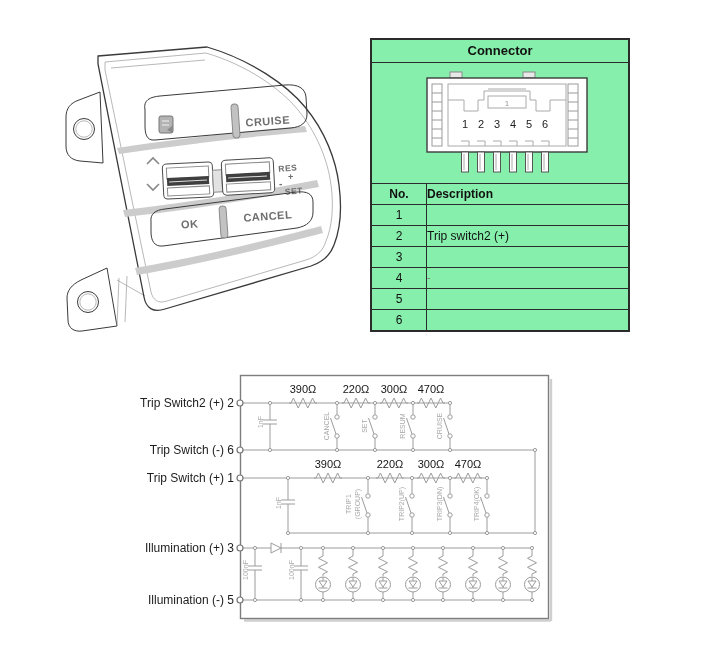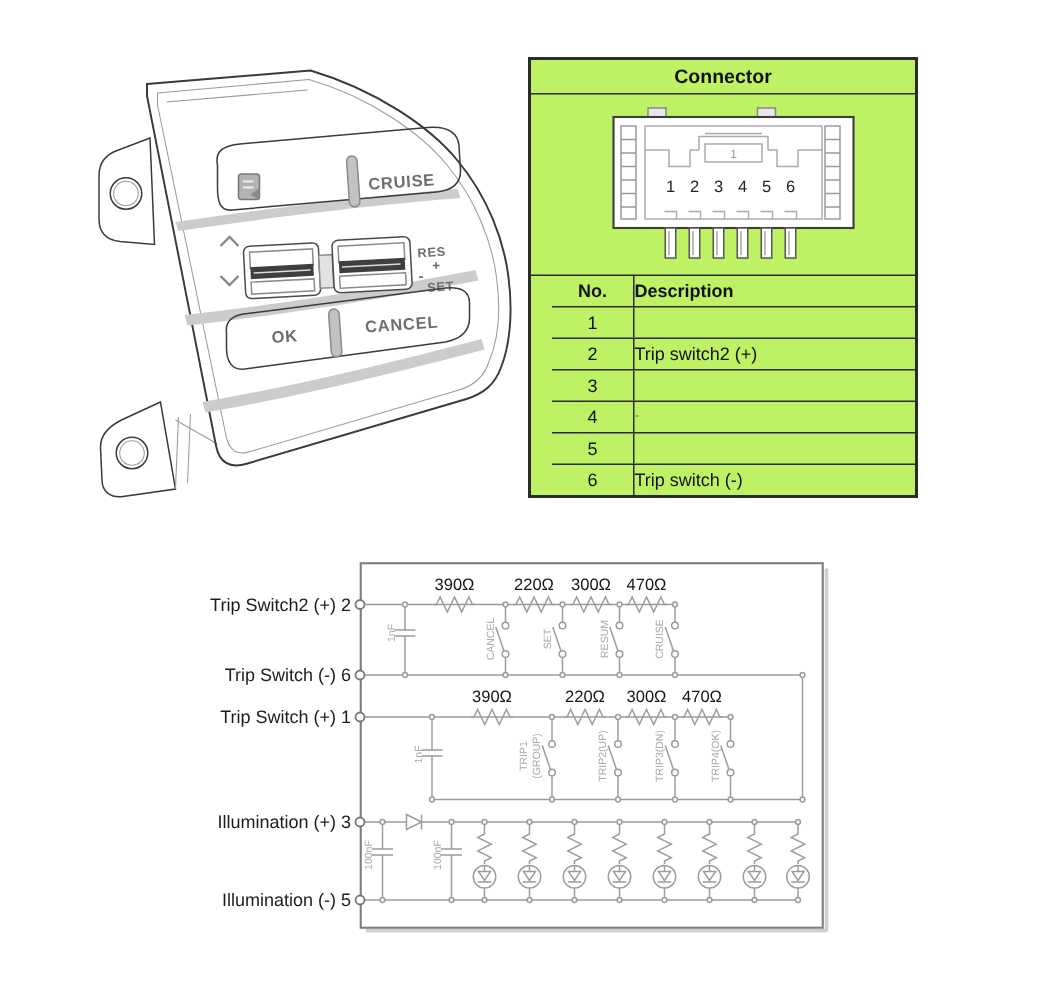--- a/index.html
+++ b/index.html
@@ -2,34 +2,34 @@
 <html><head>
 <meta charset="utf-8">
 <style>
   html,body{margin:0;padding:0;}
   body{
     width:701px;height:660px;background:#ffffff;position:relative;
     font-family:"Liberation Sans", sans-serif;
   }
   
   .connector-panel{
-    position:absolute;left:352px;top:38px;width:260px;
-    border:2px solid #2b2b2b;background:#bef264;box-sizing:border-box;
+    position:absolute;left:370px;top:38px;width:260px;
+    border:2px solid #2b2b2b;background:#86efac;box-sizing:border-box;
   }
   .panel-title{
     height:22px;line-height:22px;text-align:center;
     font-weight:bold;font-size:13px;color:#111;
     border-bottom:1.5px solid #2b2b2b;
   }
   .panel-drawing{
     height:120px;border-bottom:1.5px solid #2b2b2b;
     display:flex;align-items:center;justify-content:center;
   }
   .pin-table{width:100%;font-size:12px;color:#111;}
-  .pin-table .tr{display:flex;border-top:1.4px solid #2b2b2b;height:20px;line-height:20px;margin-left:14px;}
+  .pin-table .tr{display:flex;border-top:1.4px solid #2b2b2b;height:20px;line-height:20px;}
   .pin-table .tr:first-child{border-top:none;}
   .pin-table .c-no{width:54px;border-right:1.4px solid #2b2b2b;text-align:center;flex:none;}
   .pin-table .c-desc{flex:1;text-align:left;}
   .pin-table .th{font-weight:bold;}
   .pin-table .dash{color:#777;font-size:10px;}
   
   .wire{stroke:#9c9c9c;stroke-width:1;fill:none;}
   .lbl{font-size:12px;fill:#1c1c1c;}
   .rlbl{font-size:11px;fill:#151515;}
   .vlbl{font-size:7px;fill:#a9a9a9;}
@@ -172,21 +172,20 @@
     </div>
     <div class="tr">
       <div class="c-no">4</div>
       <div class="c-desc dash">-</div>
     </div>
     <div class="tr">
       <div class="c-no">5</div>
     </div>
     <div class="tr">
       <div class="c-no">6</div>
-      <div class="c-desc">Trip switch (-)</div>
     </div>
   </div>
 </div>
 
 <svg style="position:absolute;left:105px;top:362px;" width="470" height="275" viewBox="0 0 470 275">
   <defs>
     <path id="resh" class="wire" d="M -14,0 h 2 l 2.4,-5 l 4.8,10 l 4.8,-10 l 4.8,10 l 4.8,-10 l 2.4,5 h 2"></path>
     <path id="resv" class="wire" d="M 0,-11 V -9 L -4.5,-6.7 L 4.5,-2.2 L -4.5,2.3 L 4.5,6.8 L 0,9 V 11"></path>
     <g id="capv" class="wire">
         <path d="M -7,-2 H 7 M -7,2 H 7"></path>

